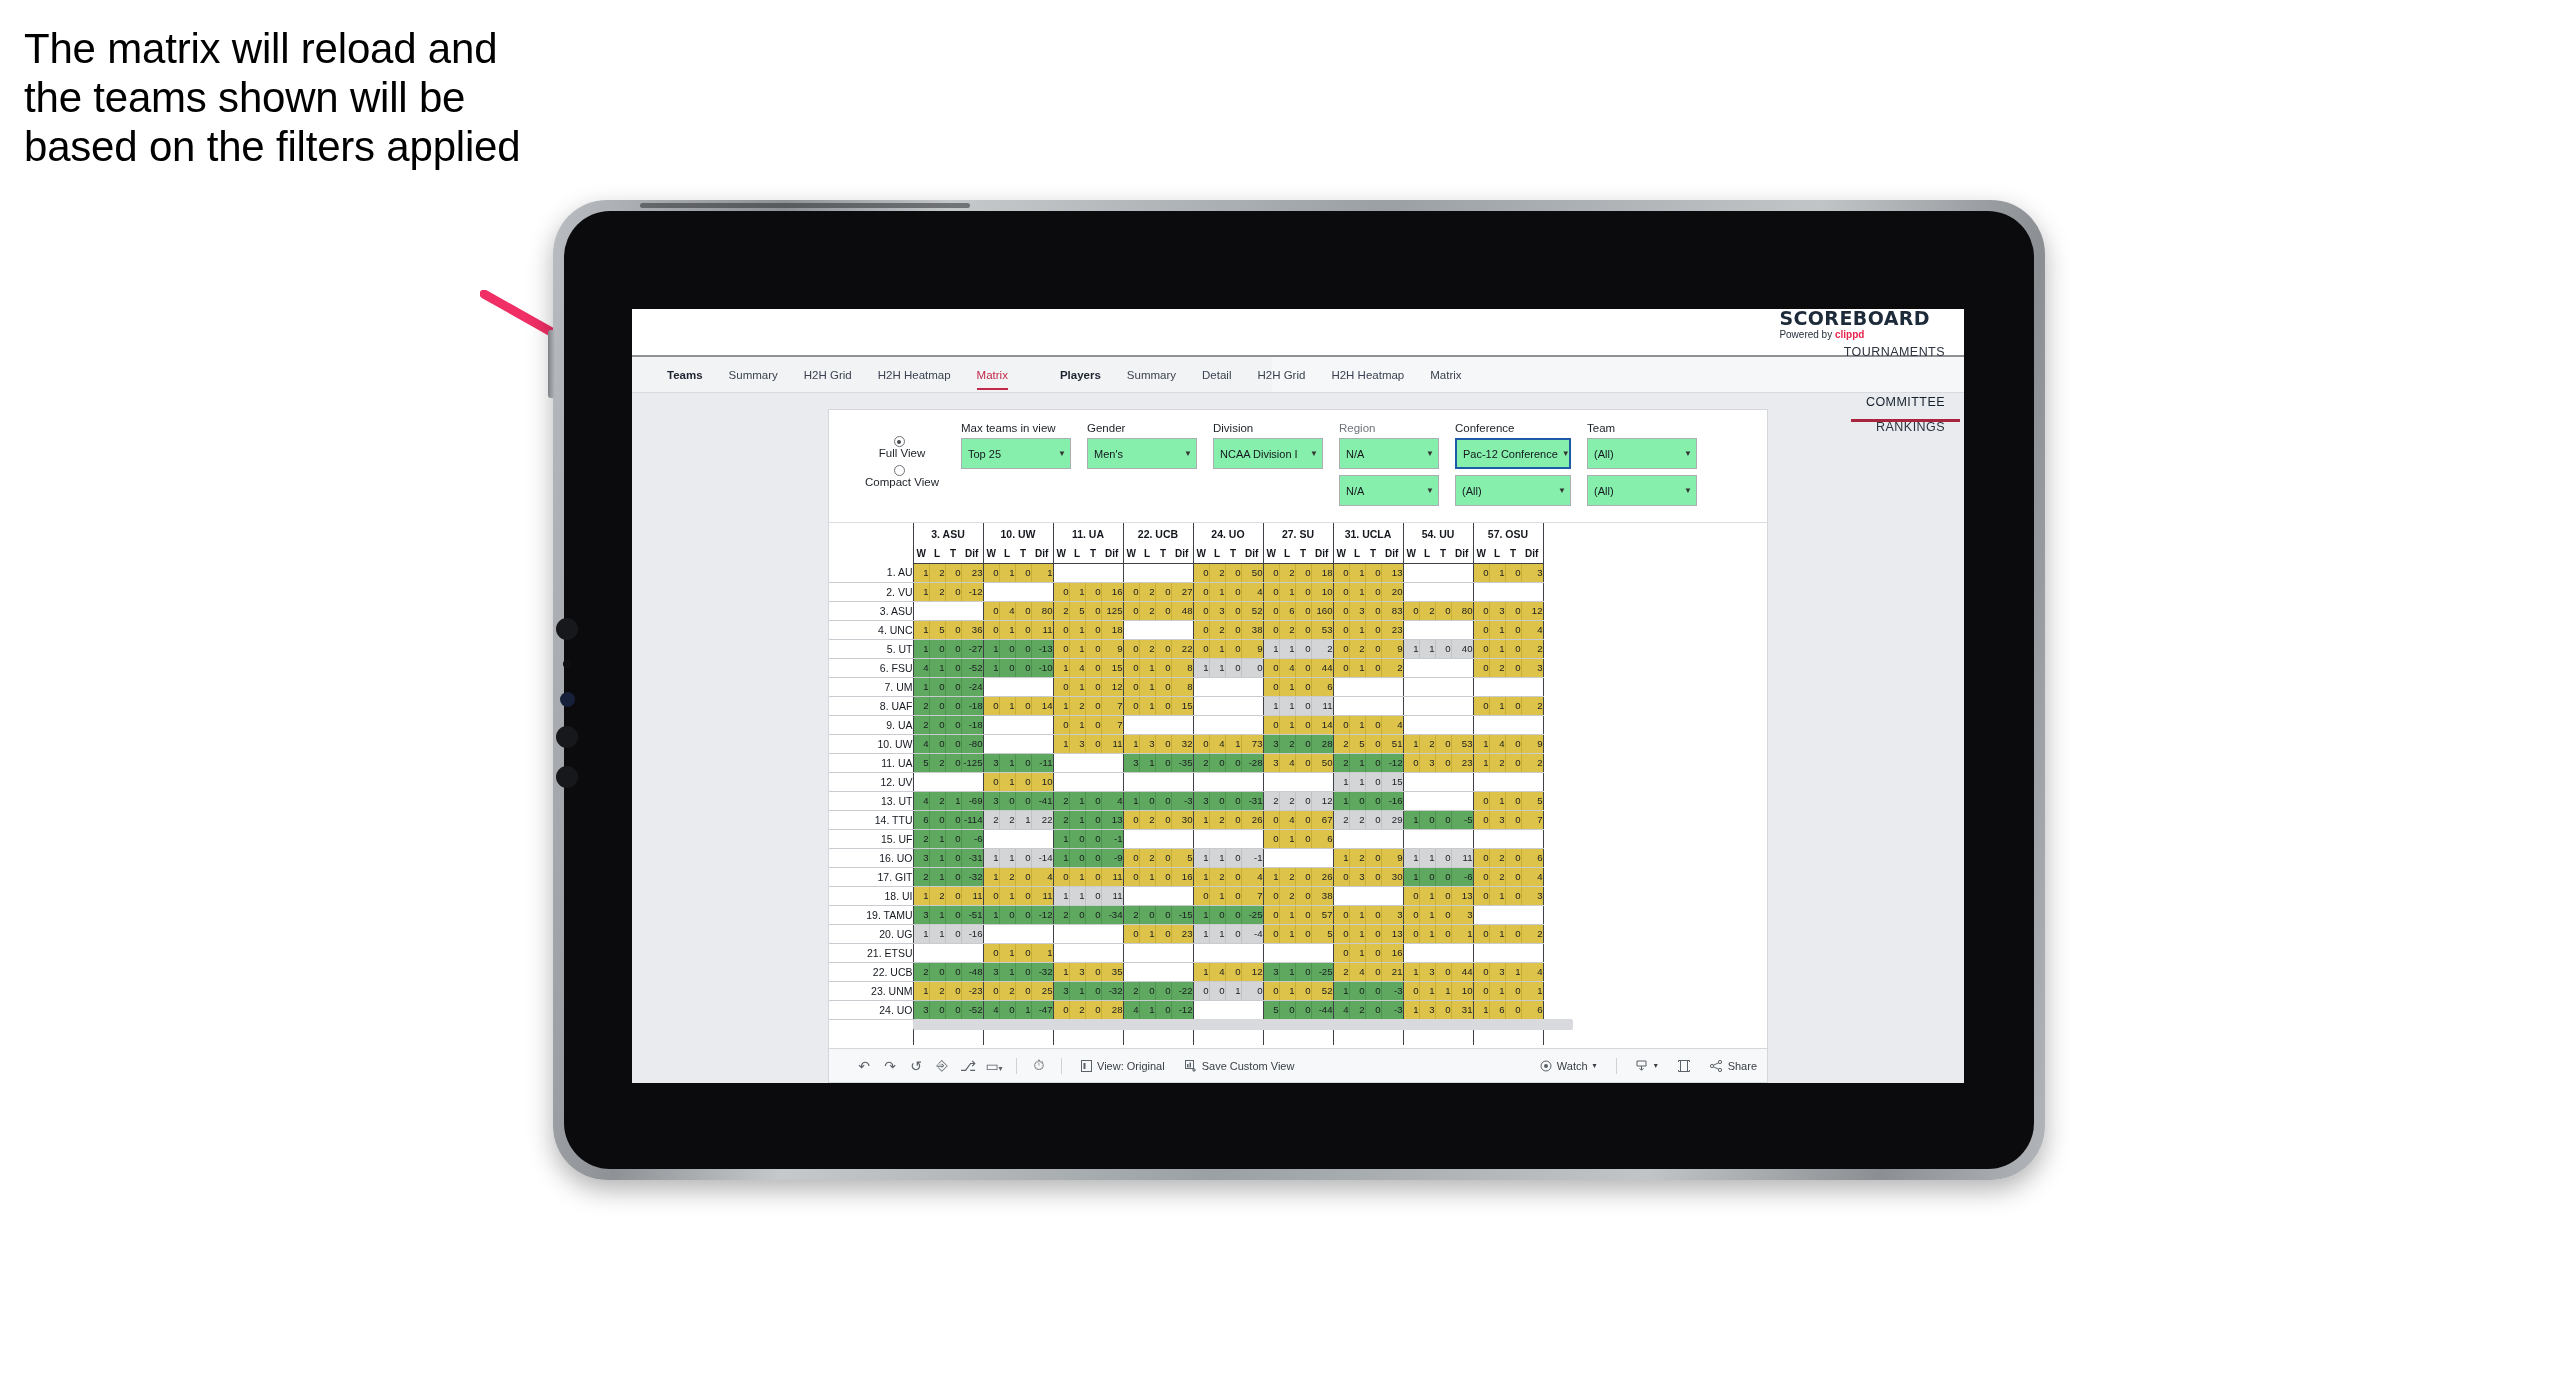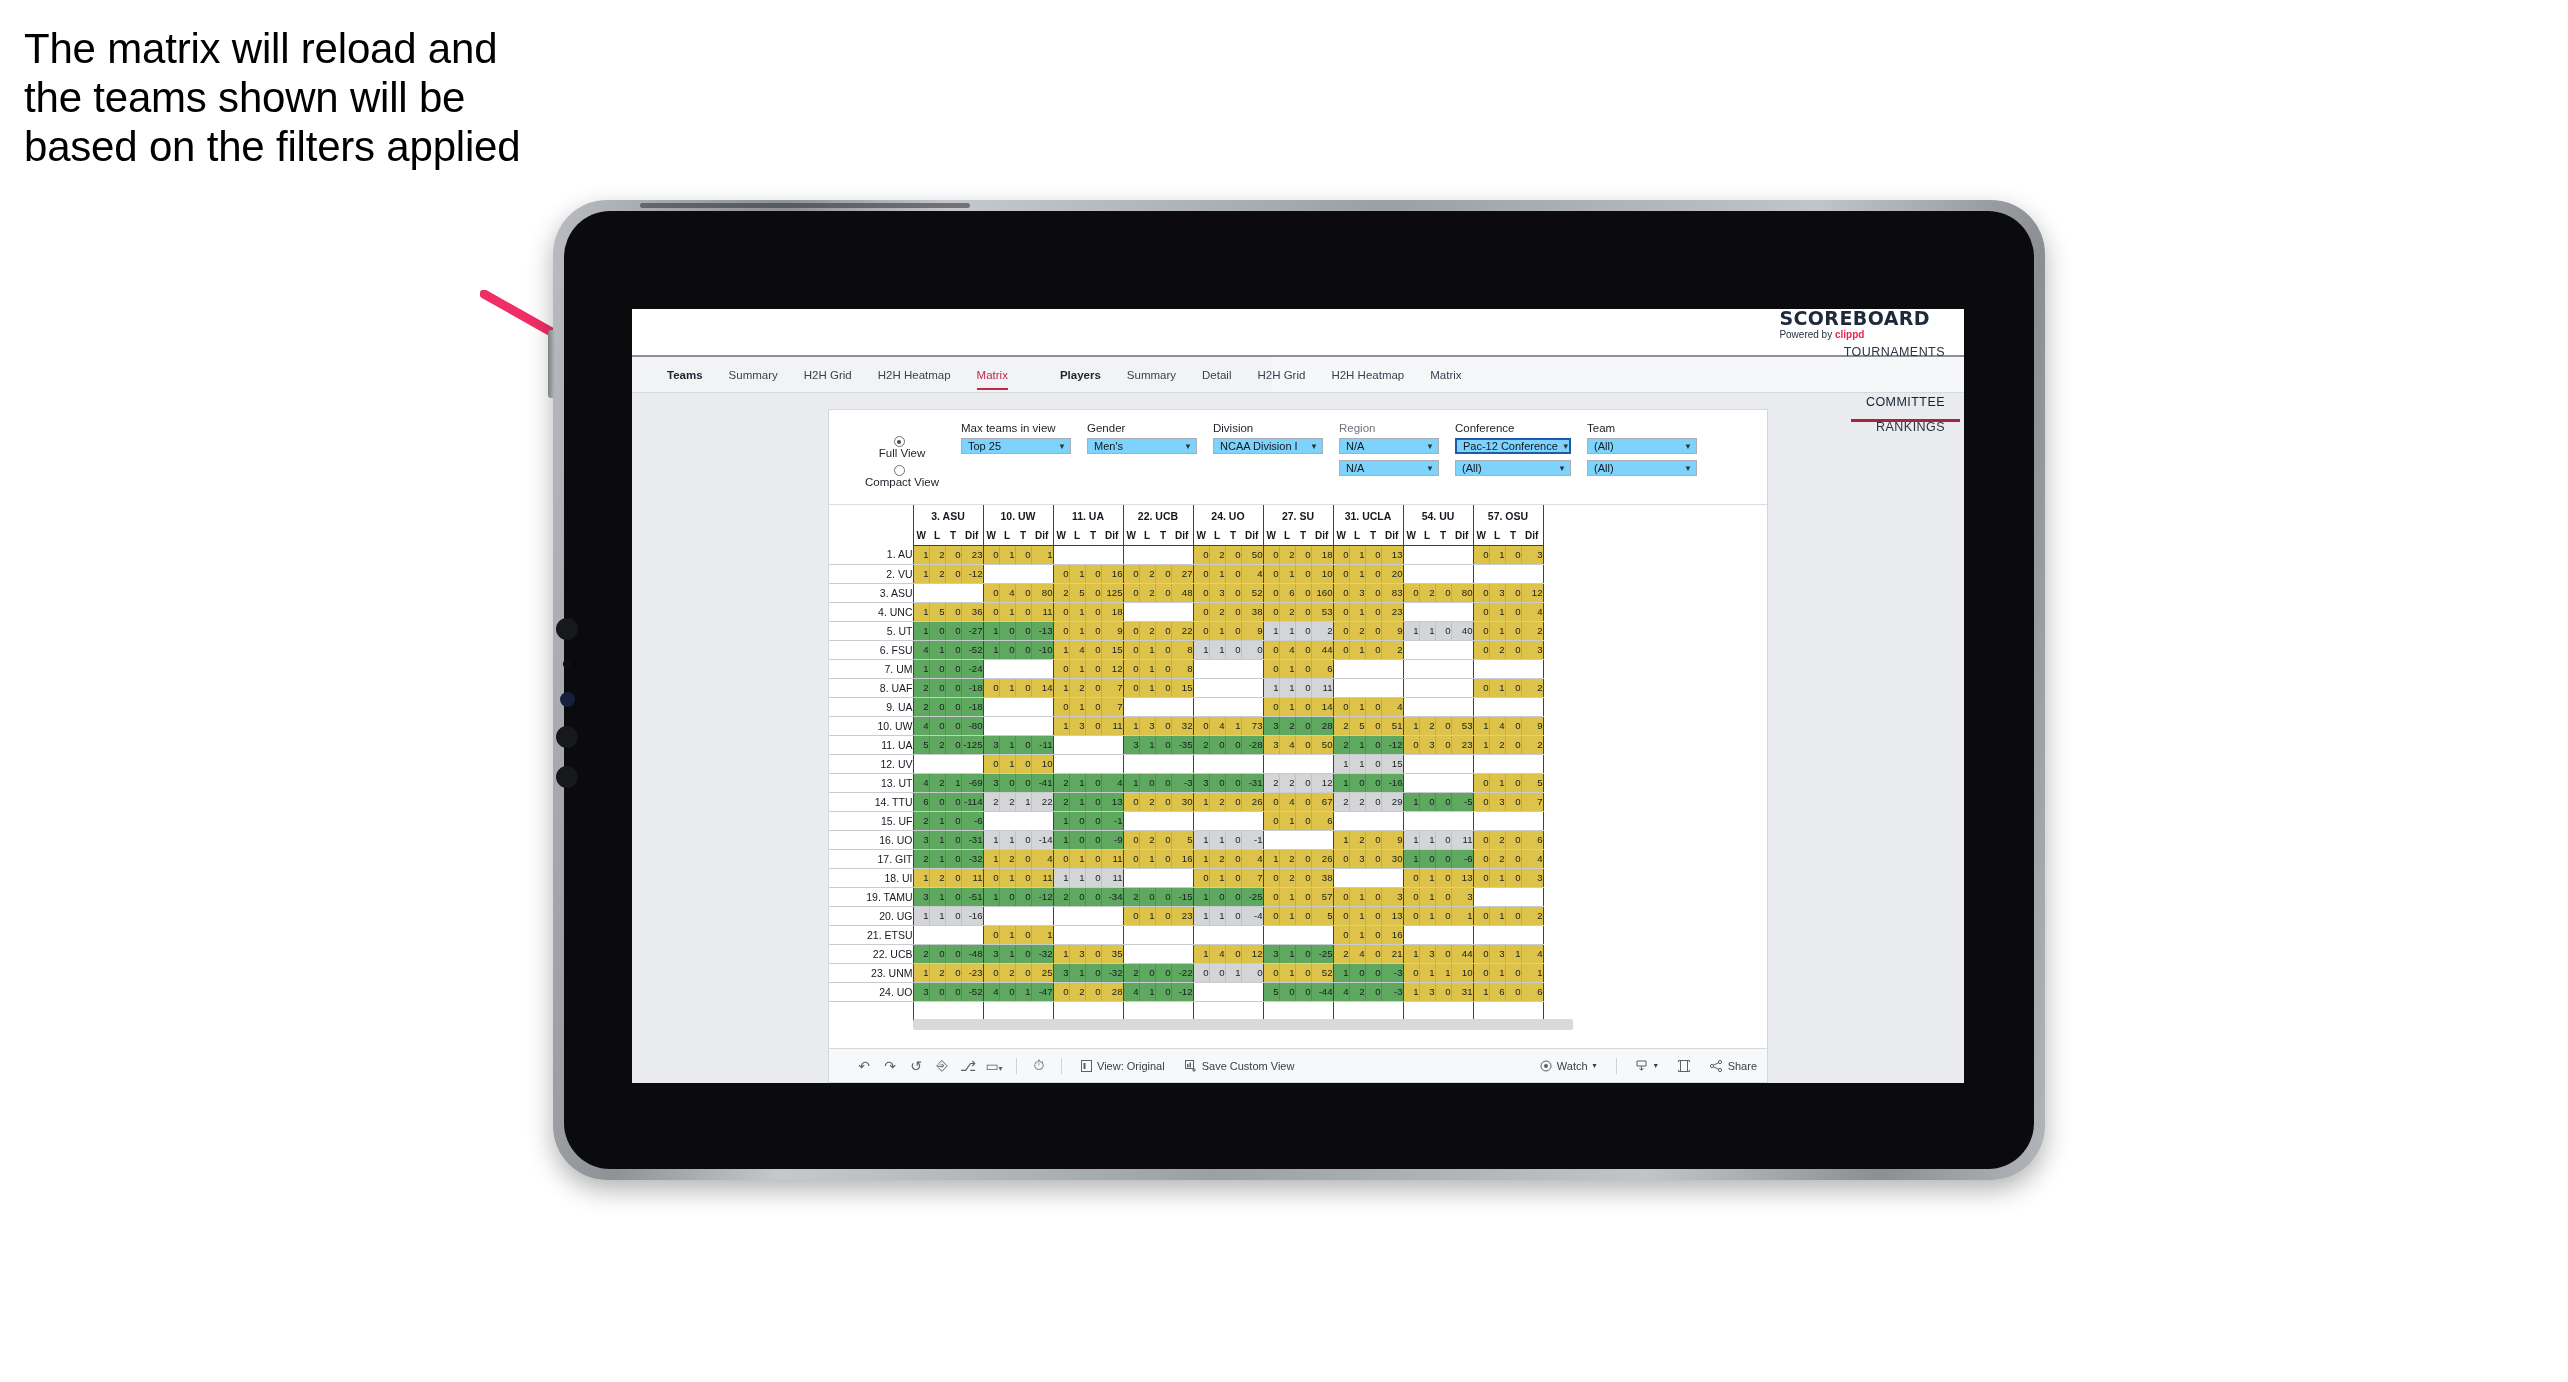--- a/index.html
+++ b/index.html
@@ -174,22 +174,22 @@
   .radio.on::after{
     content:""; position:absolute; left:2.5px; top:2.5px;
     width:4px; height:4px; border-radius:50%; background:#444a52;
   }
   .radio-label { font-size: 11.5px; color:#1b2027; }
 
   .filter { margin-right: 16px; }
   .filter-label { font-size: 11.5px; color:#1b2027; margin-bottom: 4px; }
   .filter-label.muted { color:#6d737b; }
   .select {
-    width: 110px; height: 16px;
-    border:1px solid #a9aeb4; background:#7dd3fc;
+    width: 110px; height: 31px;
+    border:1px solid #a9aeb4; background:#86efac;
     display:flex; align-items:center; justify-content:space-between;
     padding: 0 4px 0 6px;
     font-size: 11px; color:#14181e;
     margin-bottom: 6px;
     cursor: pointer;
     white-space:nowrap; overflow:hidden;
   }
   .select.highlight { border:2px solid #1e5aa8; }
   .select .caret { font-size: 8px; color:#333; margin-left:4px; }
   .filter.w-narrow .select { width: 100px; }

